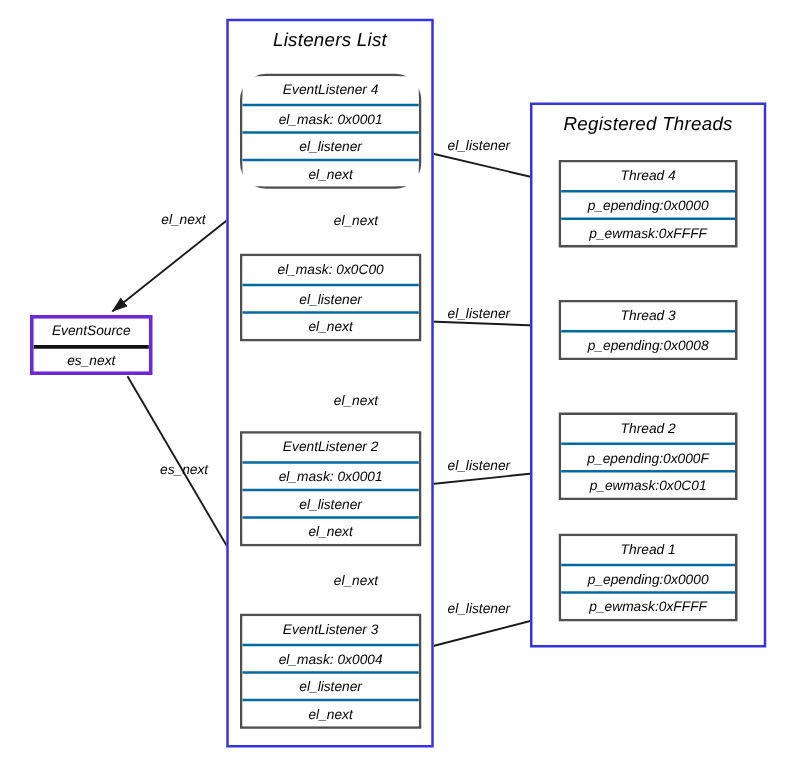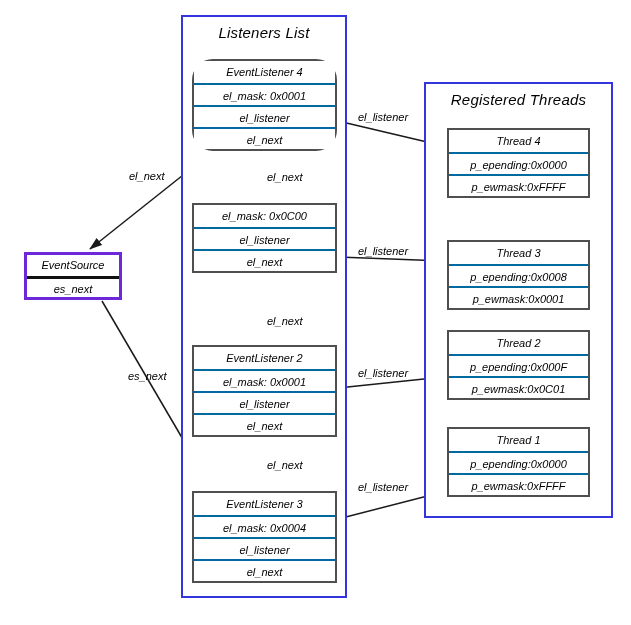--- a/index.html
+++ b/index.html
@@ -150,21 +150,20 @@
   </div>
 
   <div class="node thread-node" id="th4">
     <div class="row">Thread 4</div>
     <div class="row">p_epending:0x0000</div>
     <div class="row">p_ewmask:0xFFFF</div>
   </div>
   <div class="node thread-node" id="th3">
     <div class="row">Thread 3</div>
     <div class="row">p_epending:0x0008</div>
-    <div class="row">p_ewmask:0x0001</div>
   </div>
   <div class="node thread-node" id="th2">
     <div class="row">Thread 2</div>
     <div class="row">p_epending:0x000F</div>
     <div class="row">p_ewmask:0x0C01</div>
   </div>
   <div class="node thread-node" id="th1">
     <div class="row">Thread 1</div>
     <div class="row">p_epending:0x0000</div>
     <div class="row">p_ewmask:0xFFFF</div>

